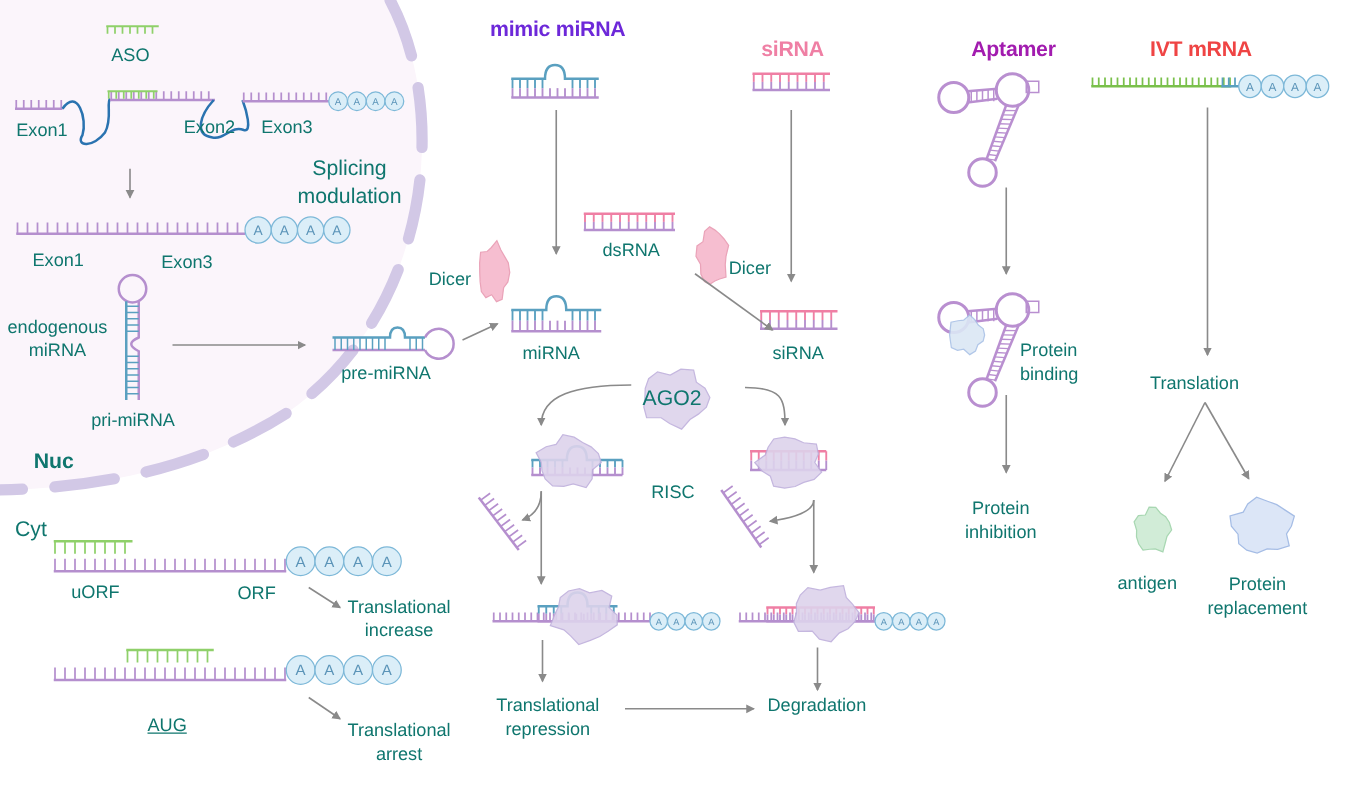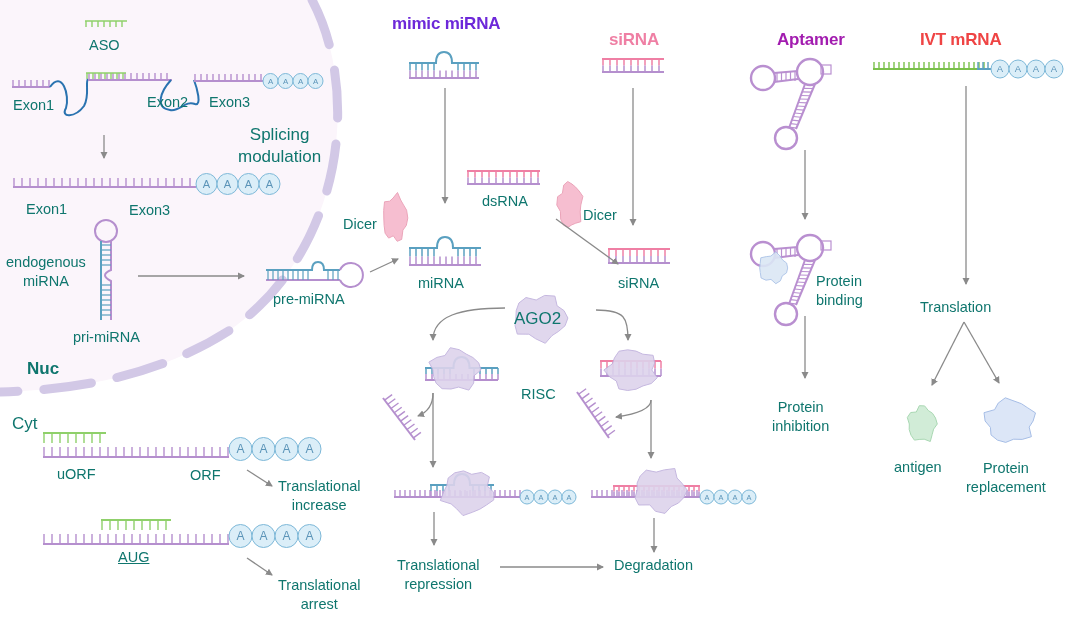--- a/index.html
+++ b/index.html
@@ -762,21 +762,21 @@
 <div class="lbl" style="left:73px;top:328px;">pri-miRNA</div>
 <div class="lbl big" style="left:27px;top:359px;font-weight:bold;">Nuc</div>
 
 <div class="lbl big" style="left:12px;top:414px;">Cyt</div>
 <div class="lbl" style="left:57px;top:465px;">uORF</div>
 <div class="lbl" style="left:176px;top:466px;margin-left:14px;">ORF</div>
 <div class="lbl" style="left:278px;top:477px;">
   <span>Translational</span><br>
   <span>increase</span>
 </div>
-<div class="lbl" style="left:118px;top:548px;text-decoration:underline;">AUG</div>
+<div class="lbl" style="left:118px;top:572px;text-decoration:underline;">AUG</div>
 <div class="lbl" style="left:278px;top:576px;">
   <span>Translational</span><br>
   <span>arrest</span>
 </div>
 
 <div class="lbl" style="left:273px;top:290px;">pre-miRNA</div>
 <div class="lbl" style="left:343px;top:215px;">Dicer</div>
 <div class="lbl" style="left:418px;top:274px;">miRNA</div>
 <div class="lbl" style="left:482px;top:192px;">dsRNA</div>
 <div class="lbl" style="left:583px;top:206px;">Dicer</div>

